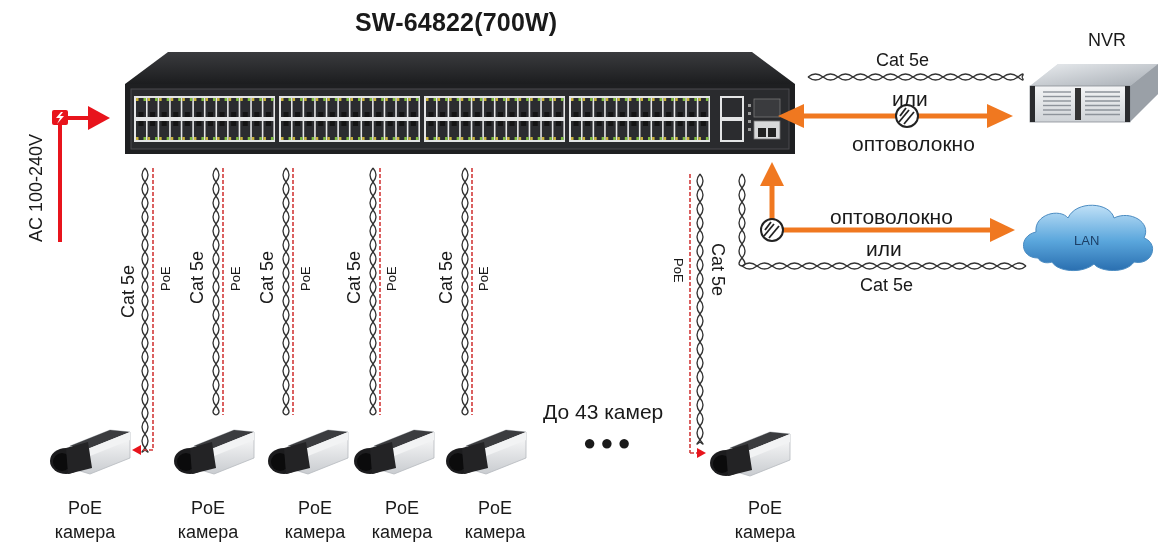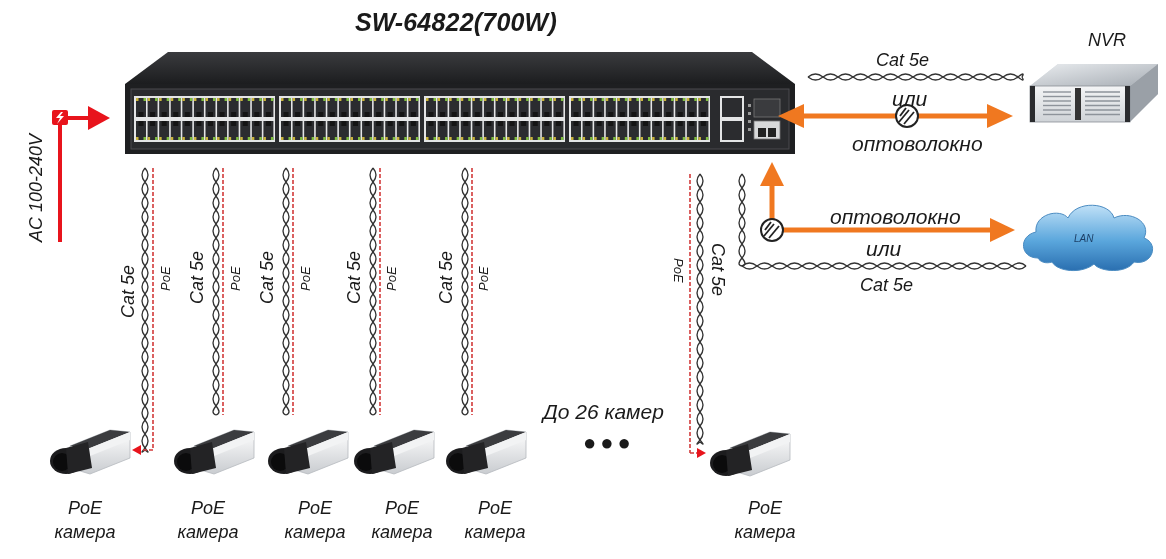--- a/index.html
+++ b/index.html
@@ -1,17 +1,17 @@
 <!DOCTYPE html>
 <html><head>
 <meta charset="utf-8">
 <style>
   html, body { margin:0; padding:0; background:#ffffff; }
   body { width:1166px; height:559px; position:relative; overflow:hidden; font-family:"Liberation Sans", sans-serif; color:#1a1a1a; }
-  #stage { position:absolute; left:0; top:0; width:1166px; height:559px;font-style:italic; }
+  #stage { position:absolute; left:0; top:0; width:1166px; height:559px; }
   .txt { position:absolute; white-space:nowrap; font-family:"Liberation Sans", sans-serif; }
   .title { left:355px; top:8px; font-size:25px; font-weight:bold; letter-spacing:0.2px; }
   .lbl18 { font-size:18px; }
   .lbl17 { font-size:21px; }
   .vert { transform-origin:left top; transform:rotate(-90deg); }
   .vert-cw { transform-origin:left top; transform:rotate(90deg); }
   .cam-label { font-size:18px; text-align:center; line-height:24px; width:110px; }
 </style>
 </head>
 <body>
@@ -827,21 +827,21 @@
   
   <div class="txt title">SW-64822(700W)</div>
 
   <div class="txt vert lbl18" style="left:26px; top:242px;">AC 100-240V</div>
 
   <div class="txt lbl18" style="left:1088px; top:30px;">NVR</div>
   <div class="txt lbl18" style="left:876px; top:50px;">Cat 5e</div>
   <div class="txt lbl17" style="left:892px; top:87px;">или</div>
   <div class="txt lbl17" style="left:852px; top:132px;">оптоволокно</div>
 
-  <div class="txt lbl17" style="left:1074px; top:233px; font-size:10px; color:#1d3f66;">LAN</div>
+  <div class="txt lbl17" style="left:1074px; top:233px; font-size:13px; color:#1d3f66;">LAN</div>
   <div class="txt lbl17" style="left:830px; top:205px;">оптоволокно</div>
   <div class="txt lbl17" style="left:866px; top:237px;">или</div>
   <div class="txt lbl18" style="left:860px; top:275px;">Cat 5e</div>
 
   
   <div class="txt vert lbl18" style="left:118px; top:318px;">Cat 5e</div>
   <div class="txt vert" style="left:158px; top:291px; font-size:13px;">PoE</div>
 
   <div class="txt vert lbl18" style="left:187px; top:304px;">Cat 5e</div>
   <div class="txt vert" style="left:228px; top:291px; font-size:13px;">PoE</div>
@@ -851,21 +851,21 @@
 
   <div class="txt vert lbl18" style="left:344px; top:304px;">Cat 5e</div>
   <div class="txt vert" style="left:384px; top:291px; font-size:13px;">PoE</div>
 
   <div class="txt vert lbl18" style="left:436px; top:304px;">Cat 5e</div>
   <div class="txt vert" style="left:476px; top:291px; font-size:13px;">PoE</div>
 
   <div class="txt vert-cw lbl18" style="left:728px; top:243px;">Cat 5e</div>
   <div class="txt vert-cw" style="left:686px; top:258px; font-size:13px;">PoE</div>
 
-  <div class="txt lbl17" style="left:543px; top:400px;">До 26 камер</div>
+  <div class="txt lbl17" style="left:543px; top:400px;">До 43 камер</div>
   <div class="txt" style="left:583px; top:430px; font-size:22px; letter-spacing:4px;">●●●</div>
 
   
   <div class="txt cam-label" style="left:30px; top:496px;">
     <div>PoE</div>
     <div>камера</div>
   </div>
   <div class="txt cam-label" style="left:153px; top:496px;">
     <div>PoE</div>
     <div>камера</div>

